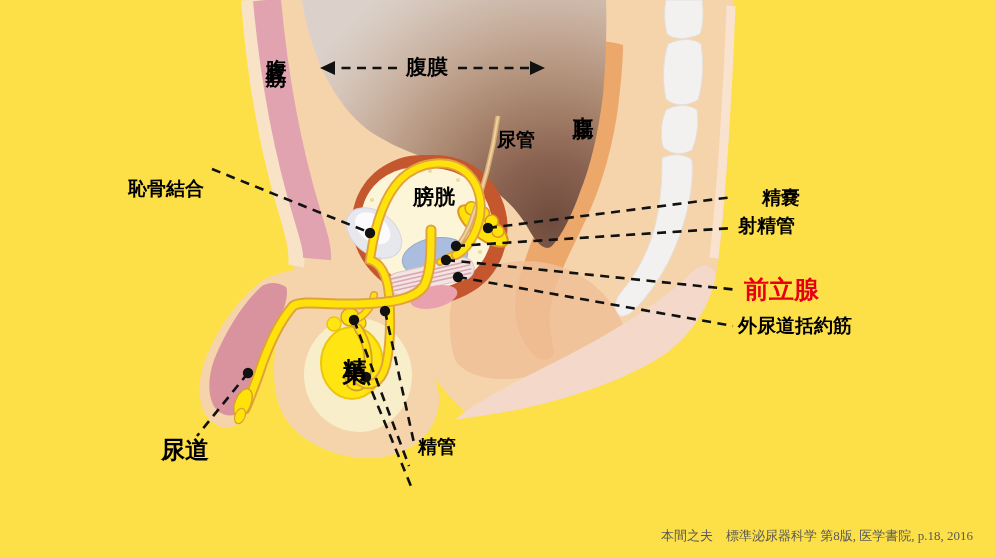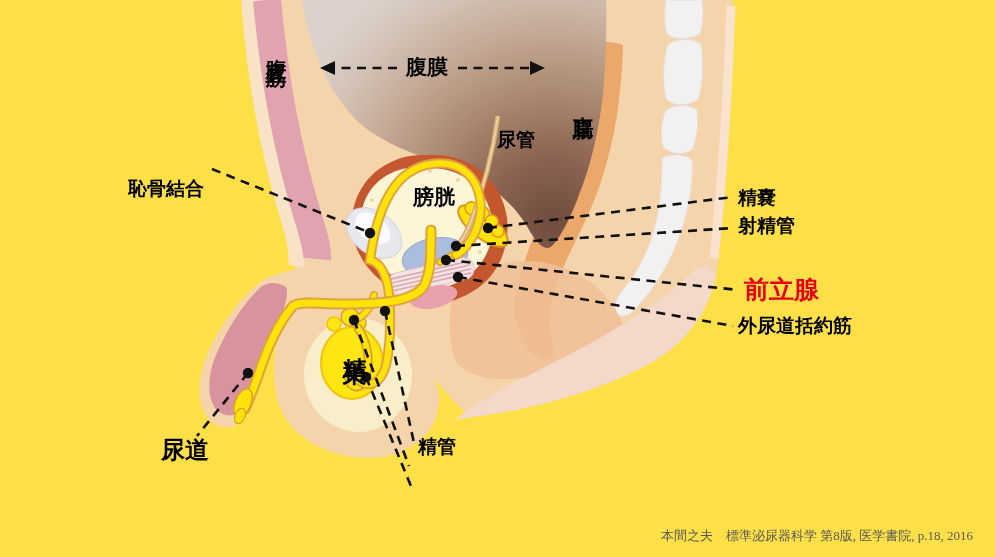--- a/index.html
+++ b/index.html
@@ -239,21 +239,21 @@
     <polygon points="545,68 530,61 530,75"></polygon>
   </g>
 </svg>
 
 <div class="lbl v f21" style="left:264px;top:42px;">腹直筋</div>
 <div class="lbl f21" style="left:406px;top:56px;">腹膜</div>
 <div class="lbl" style="left:497px;top:130px;">尿管</div>
 <div class="lbl v f21" style="left:571px;top:100px;">直腸</div>
 <div class="lbl" style="left:128px;top:155px;margin-top:24px;">恥骨結合</div>
 <div class="lbl f21" style="left:413px;top:186px;">膀胱</div>
-<div class="lbl" style="left:738px;top:188px;">精嚢</div>
+<div class="lbl" style="left:762px;top:188px;">精嚢</div>
 <div class="lbl" style="left:738px;top:216px;">射精管</div>
 <div class="lbl prostate-lbl" style="left:744px;top:276px;">前立腺</div>
 <div class="lbl" style="left:738px;top:316px;">外尿道括約筋</div>
 <div class="lbl v f20" style="left:341px;top:337px;">精巣</div>
 <div class="lbl f20" style="left:161px;top:437px;">尿道</div>
 <div class="lbl" style="left:418px;top:437px;">精管</div>
 
 <div class="citation" style="right:22px;top:527px;">本間之夫　標準泌尿器科学 第8版, 医学書院, p.18, 2016</div>
 
 </div>

